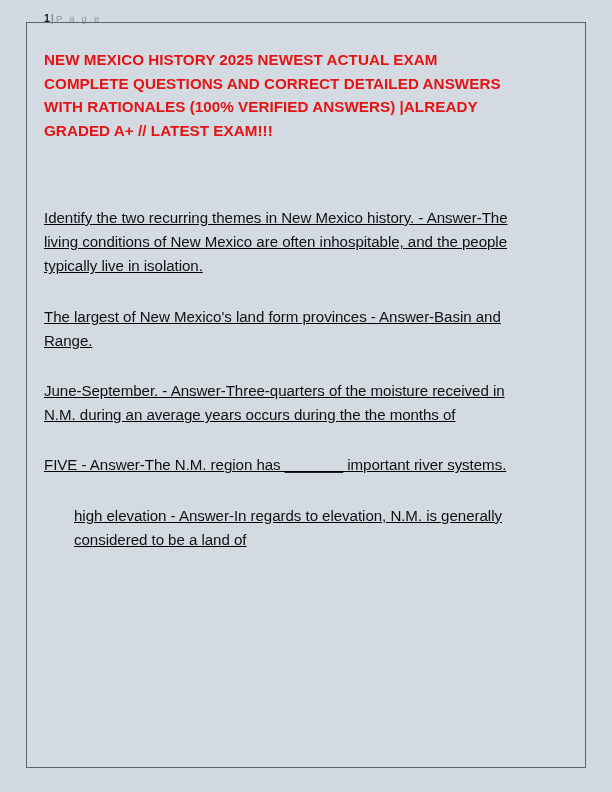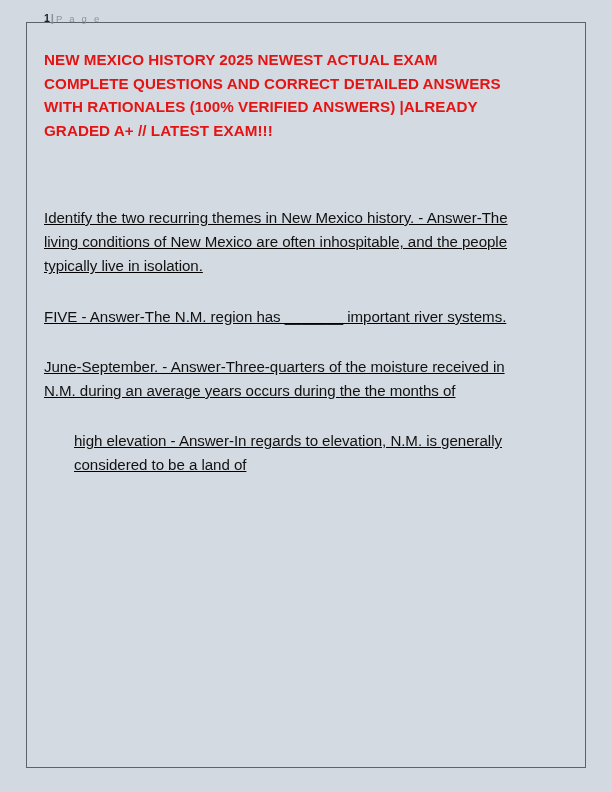--- a/index.html
+++ b/index.html
@@ -106,18 +106,19 @@
   <div class="page-frame"></div>
 
   <div class="page-header">
     <span class="pg-num">1</span><span class="pg-sep">|</span><span class="pg-word">P a g e</span>
   </div>
 
   <div class="doc-title">NEW MEXICO HISTORY 2025 NEWEST ACTUAL EXAM COMPLETE QUESTIONS AND CORRECT DETAILED ANSWERS WITH RATIONALES (100% VERIFIED ANSWERS) |ALREADY GRADED A+ // LATEST EXAM!!!</div>
 
   <div class="doc-body">
     <p class="qa-block gap-lg">Identify the two recurring themes in New Mexico history. - Answer-The living conditions of New Mexico are often inhospitable, and the people typically live in isolation.</p>
+    <p class="qa-block gap-lg">The largest of New Mexico's land form provinces - Answer-Basin and Range.</p>
+    <p class="qa-block gap-lg">June-September. - Answer-Three-quarters of the moisture received in N.M. during an average years occurs during the the months of</p>
     <p class="qa-block gap-lg">FIVE - Answer-The N.M. region has _______ important river systems.</p>
-    <p class="qa-block gap-lg">June-September. - Answer-Three-quarters of the moisture received in N.M. during an average years occurs during the the months of</p>
     <p class="qa-block">high elevation - Answer-In regards to elevation, N.M. is generally considered to be a land of</p>
   </div>
 
 </div>
 
 </body></html>

